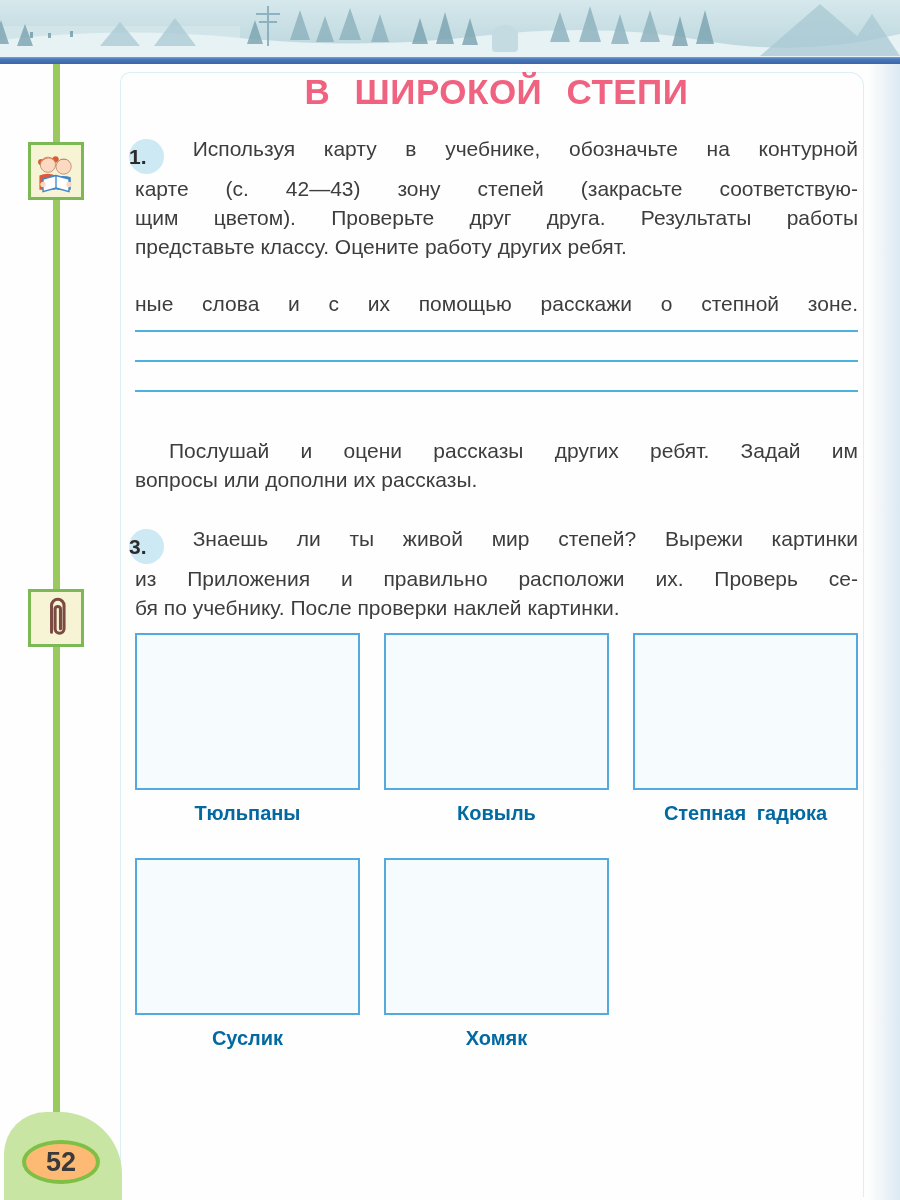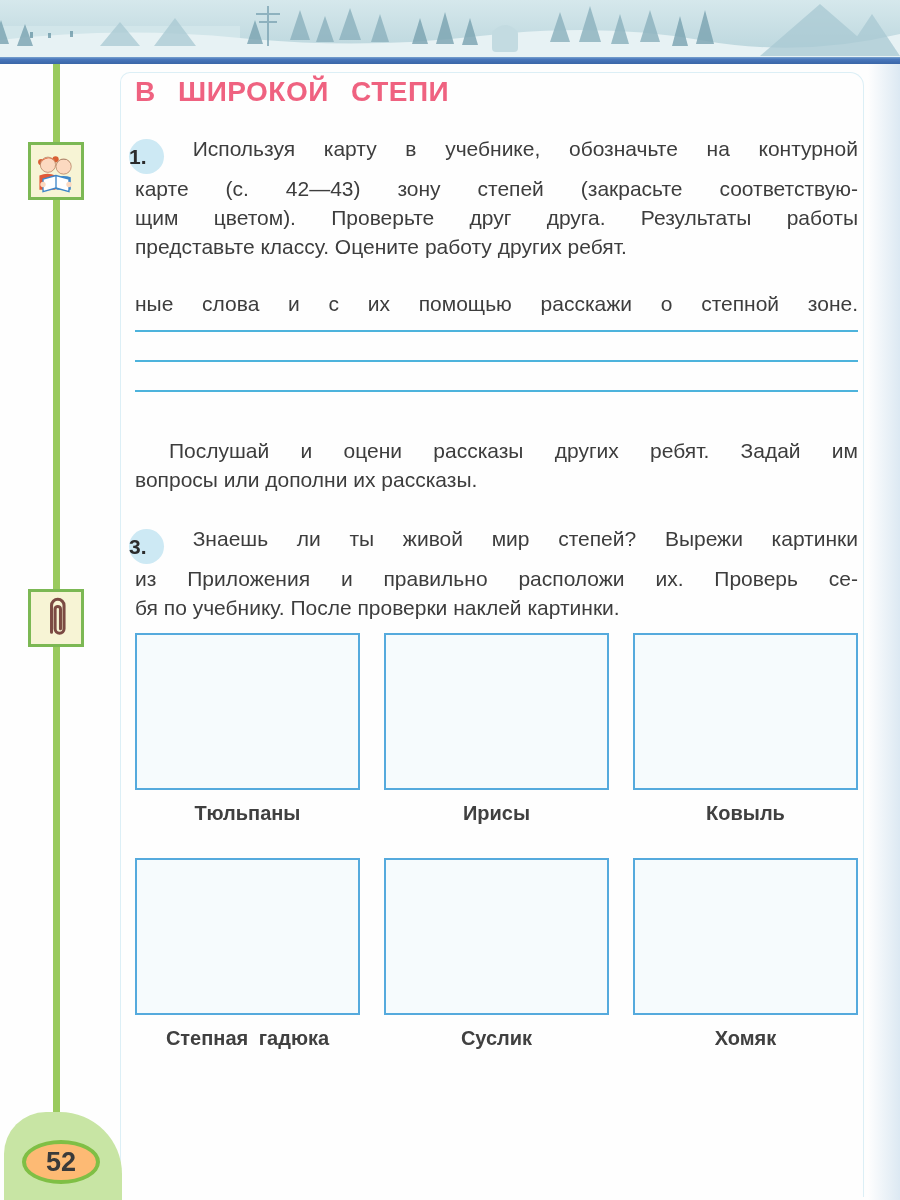--- a/index.html
+++ b/index.html
@@ -28,21 +28,21 @@
          border:4px solid #7fbf45;border-radius:50%;box-sizing:border-box;
          display:flex;align-items:center;justify-content:center;
          font-size:27px;font-weight:bold;color:#3a3a3a;}
 
   
   .right-shade{position:absolute;right:0;top:64px;width:32px;height:1136px;
          background:linear-gradient(to right,rgba(170,200,225,0),rgba(165,198,224,0.38));}
 
   
   .content{position:absolute;left:135px;top:76px;width:723px;color:#3d3d3d;}
-  .title{margin:0 0 26px 0;font-size:28px;line-height:32px;font-weight:bold;
+  .title{margin:0 0 26px 0;text-align:center;font-size:35px;line-height:32px;font-weight:bold;
          color:#ef6280;letter-spacing:0.5px;word-spacing:14px;}
 
   .para{font-size:21px;line-height:29px;}
   .line{text-align:justify;text-align-last:justify;}
   .para .line:last-child{text-align-last:left;}
   .para.jlast .line:last-child{text-align-last:justify;}
   .para.indent .line:first-child{text-indent:34px;}
   .gap24{margin-top:28px;}
   .gap30{margin-top:30px;}
   .gap34{margin-top:44px;}
@@ -51,21 +51,21 @@
        background:#cde9f4;color:#2b2b2b;font-weight:bold;text-align:center;
        line-height:35px;font-size:21px;vertical-align:-8px;text-indent:0;}
 
   .wlines{margin-top:12px;}
   .wline{height:0;border-bottom:2px solid #4db3dc;margin-top:28px;}
   .wline:first-child{margin-top:0;}
 
   
   .pics{margin-top:11px;display:grid;grid-template-columns:1fr 1fr 1fr;column-gap:24px;row-gap:33px;}
   .pbox{height:157px;border:2px solid #55aadd;background:#f6fbfd;box-sizing:border-box;}
-  .caption{margin-top:12px;text-align:center;font-size:20px;font-weight:bold;color:#404040;word-spacing:5px;}
+  .caption{margin-top:12px;text-align:center;font-size:20px;font-weight:bold;color:#0369a1;word-spacing:5px;}
 </style>
 </head>
 <body>
 
 <div class="page">
 
   <svg class="banner" viewBox="0 0 900 57" preserveAspectRatio="none" aria-hidden="true">
     <defs>
       <linearGradient id="sky" x1="0" y1="0" x2="0" y2="1">
         <stop offset="0" stop-color="#d6e8ec"></stop>
@@ -182,24 +182,20 @@
         <div class="line">бя по учебнику. После проверки наклей картинки.</div>
       </div>
 
     <div class="pics">
         <div>
           <div class="pbox"></div>
           <div class="caption">Тюльпаны</div>
         </div>
         <div>
           <div class="pbox"></div>
-          <div class="caption">Ирисы</div>
-        </div>
-        <div>
-          <div class="pbox"></div>
           <div class="caption">Ковыль</div>
         </div>
         <div>
           <div class="pbox"></div>
           <div class="caption">Степная  гадюка</div>
         </div>
         <div>
           <div class="pbox"></div>
           <div class="caption">Суслик</div>
         </div>

